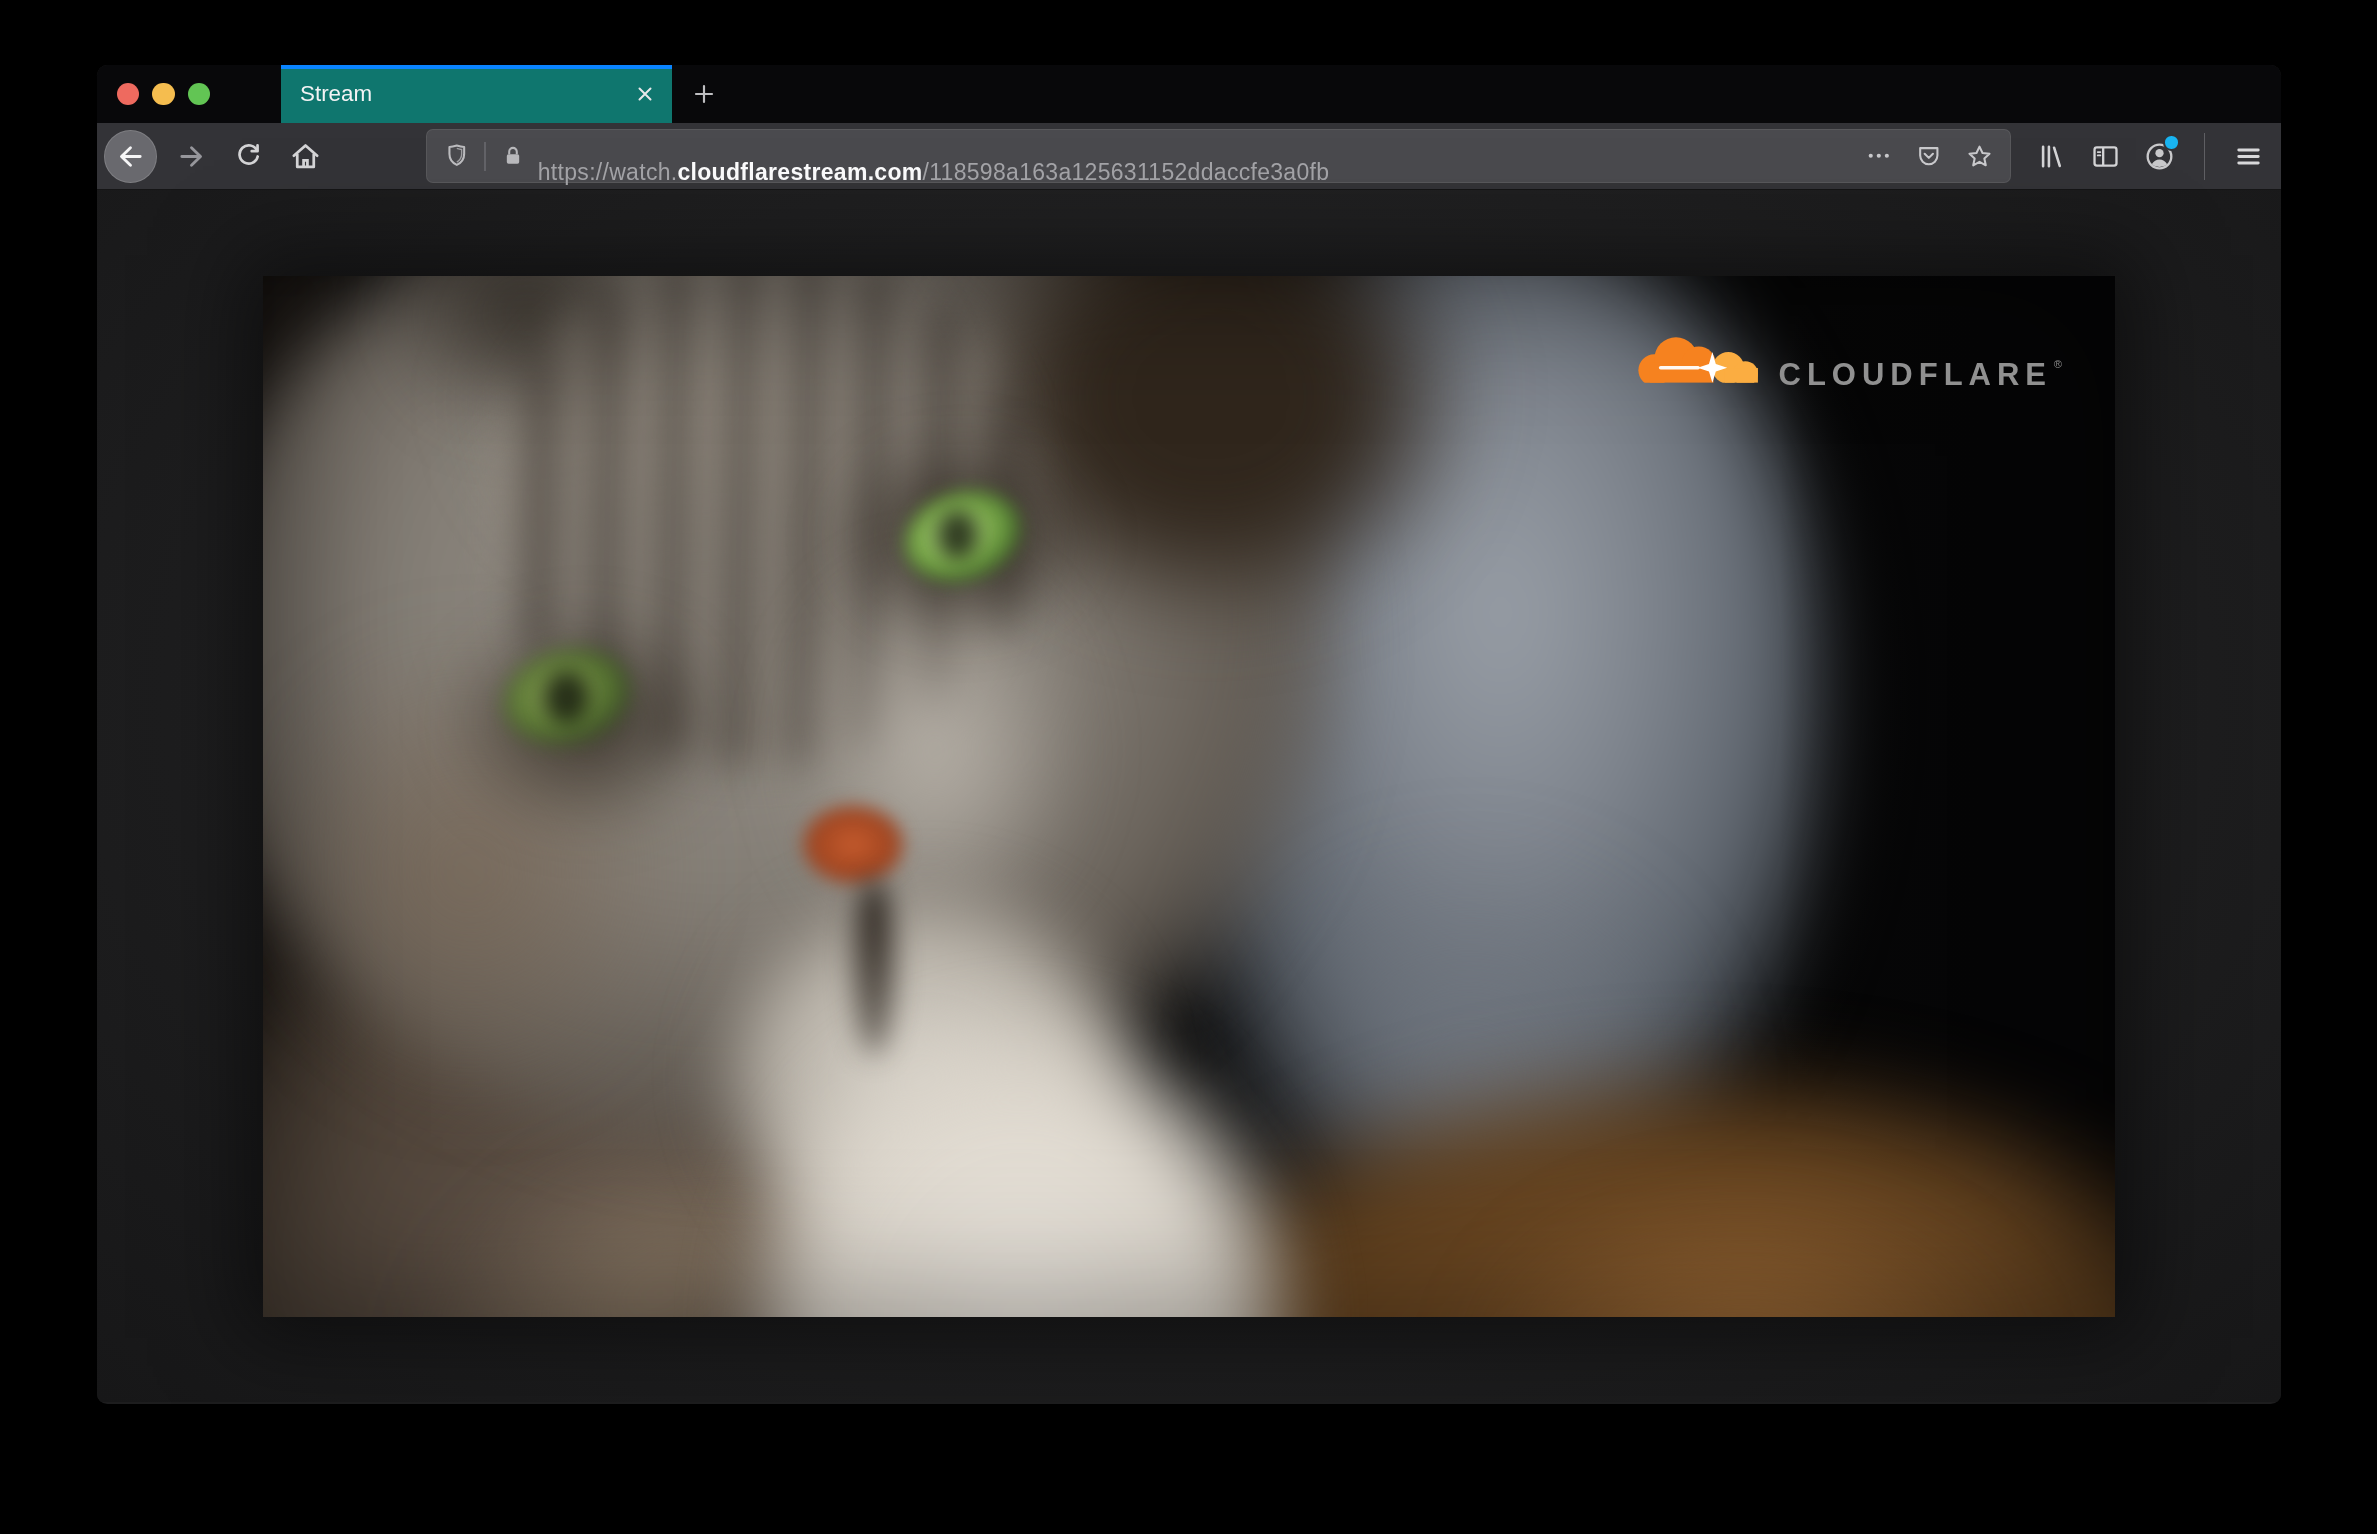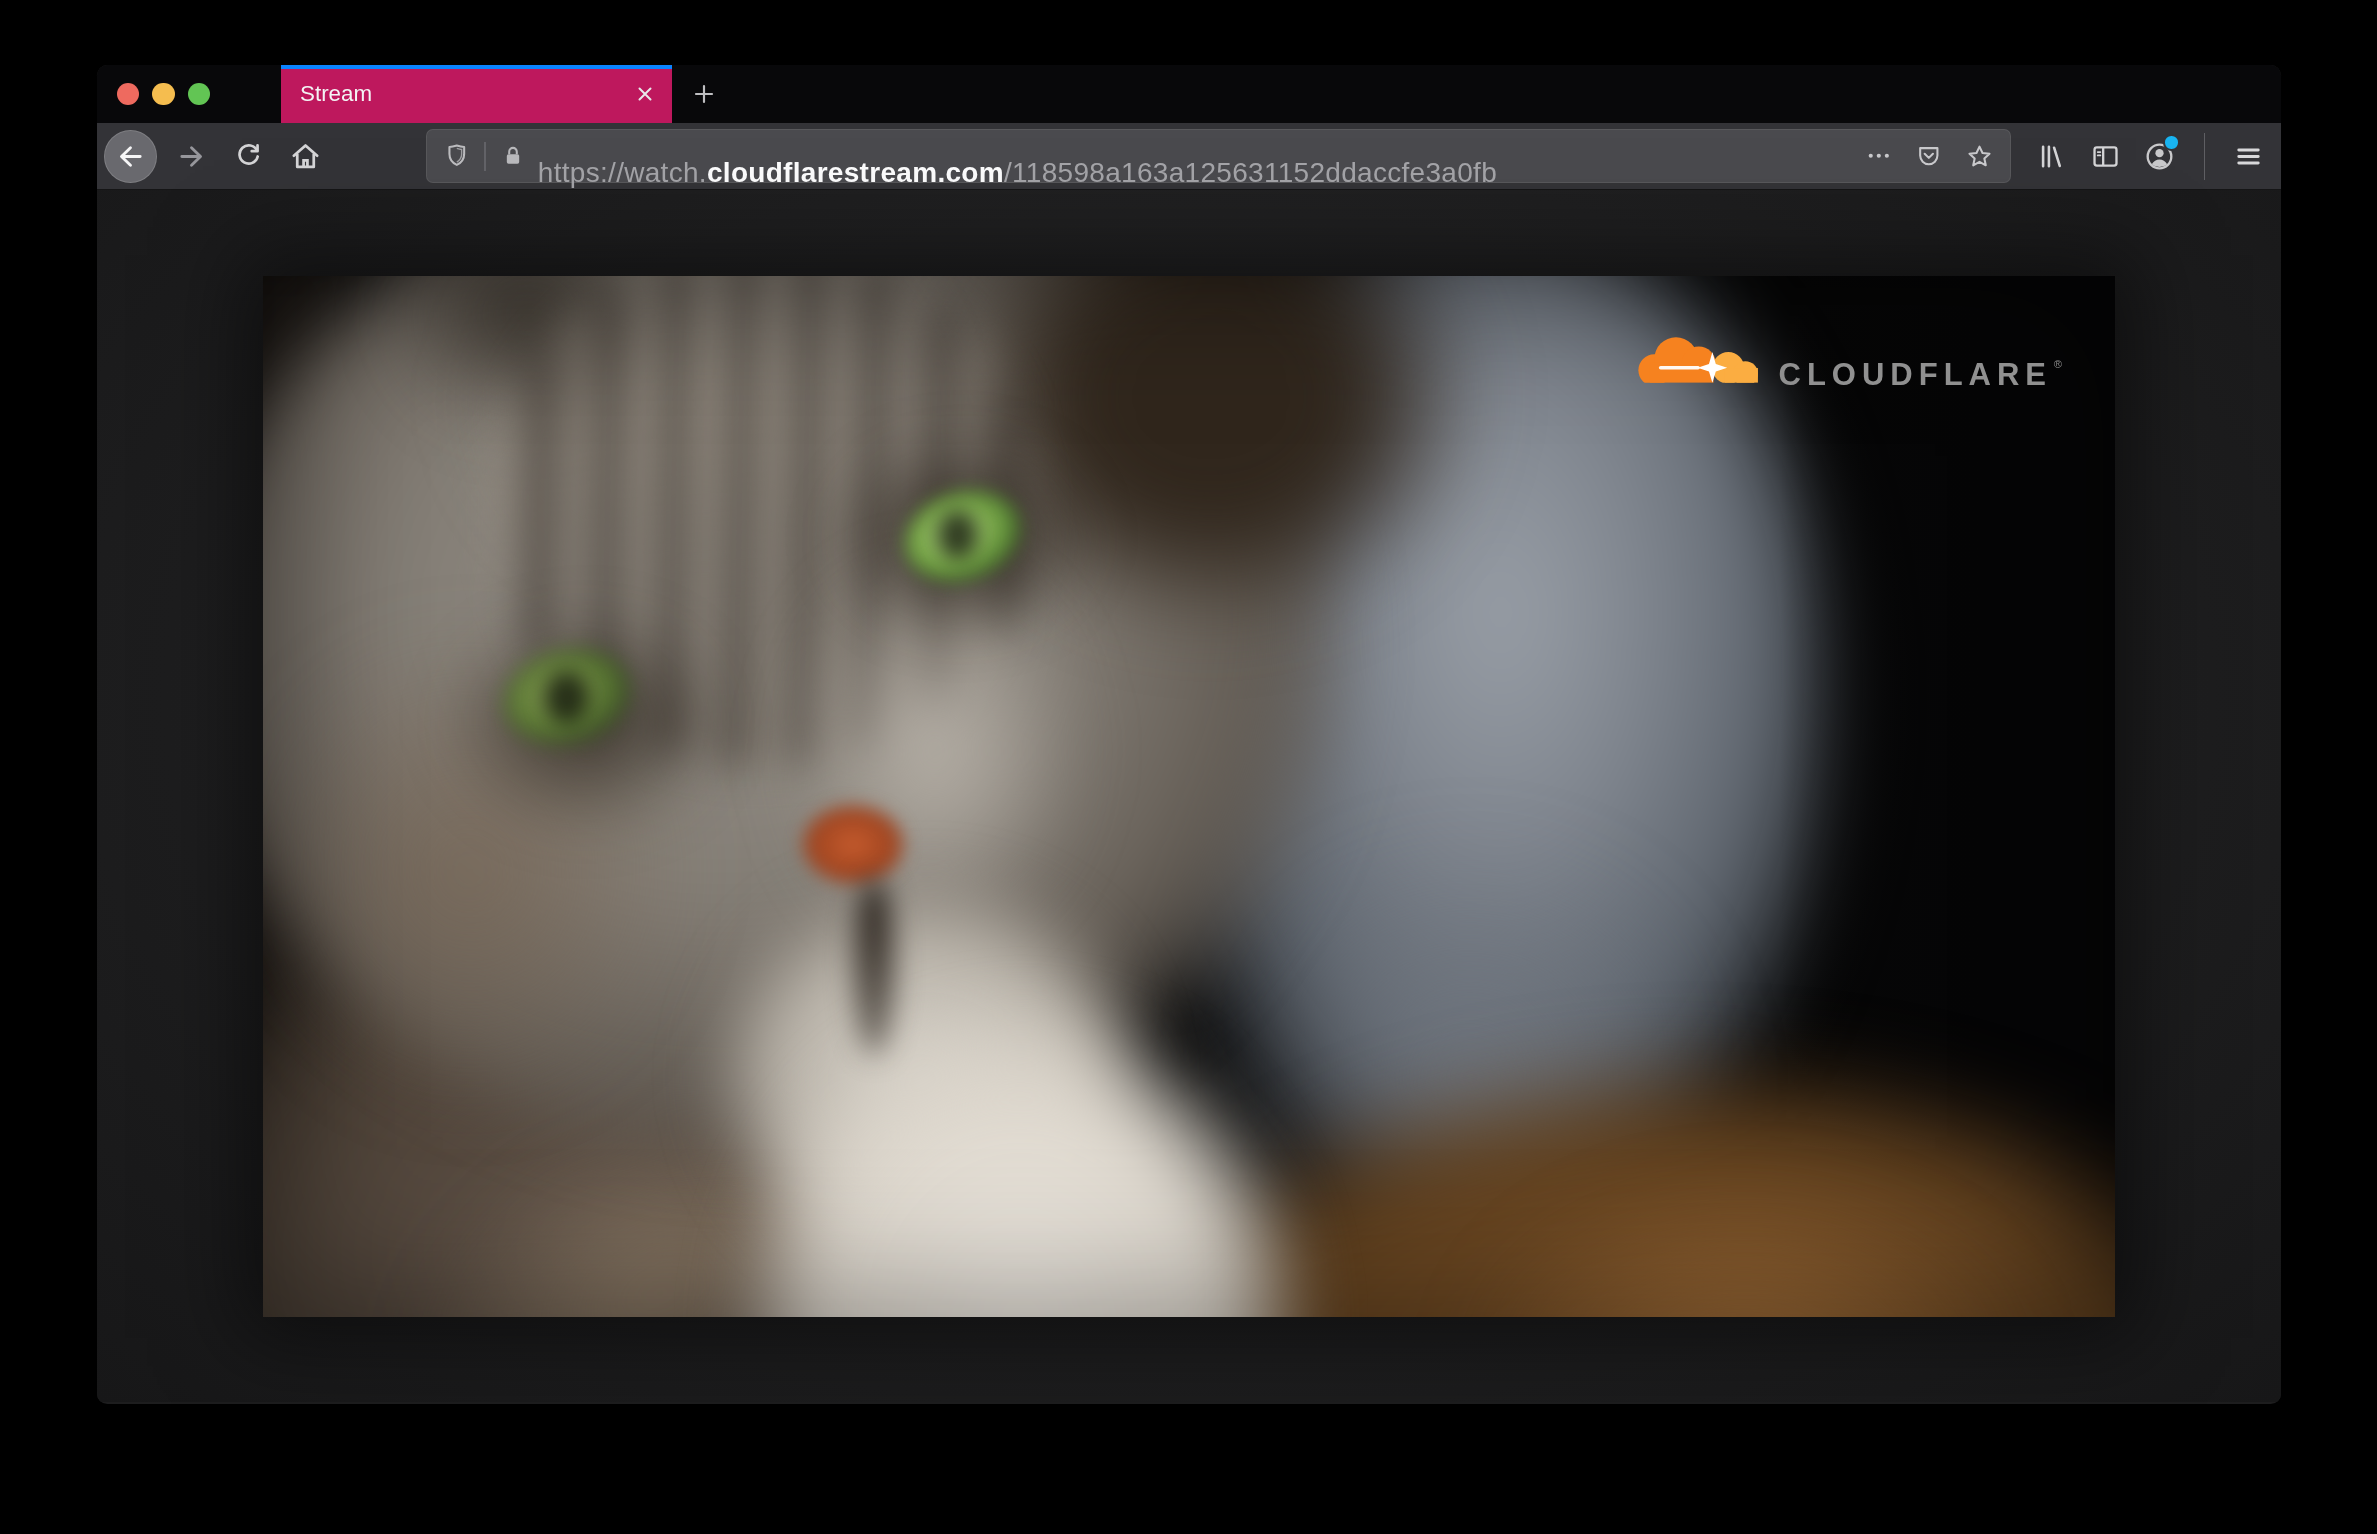--- a/index.html
+++ b/index.html
@@ -9,34 +9,34 @@
   
   .window{position:absolute;left:97px;top:65px;width:2184px;height:1339px;border-radius:10.3px;overflow:hidden;background:#1d1d1e;box-shadow:0 21.6px 69px rgba(0,0,0,.75);}
 
   
   .tabbar{position:relative;width:100%;height:58px;background:#08080a;}
   .traffic{position:absolute;left:20px;top:0;height:58px;display:flex;align-items:center;gap:13px;}
   .traffic .light{width:22.4px;height:22.4px;border-radius:50%;}
   .light.red{background:#ee6a5f;}
   .light.yellow{background:#f5bd4f;}
   .light.green{background:#62c554;}
-  .tab{position:absolute;left:184px;top:0;width:391px;height:58px;background:#be185d;display:flex;align-items:center;padding:0 15.5px 0 19px;}
+  .tab{position:absolute;left:184px;top:0;width:391px;height:58px;background:#0f766e;display:flex;align-items:center;padding:0 15.5px 0 19px;}
   .tab::before{content:"";position:absolute;left:0;top:0;width:100%;height:4.3px;background:#0a84ff;}
   .tab-title{color:#f3f3f4;font-size:22.4px;font-weight:500;flex:1;white-space:nowrap;overflow:hidden;}
   .icon-btn{display:flex;align-items:center;justify-content:center;background:none;border:none;padding:0;cursor:default;}
   .newtab{position:absolute;left:583px;top:0;width:48px;height:58px;display:flex;align-items:center;justify-content:center;}
 
   
   .toolbar{position:relative;width:100%;height:67px;background:#333337;display:flex;align-items:center;padding:0 17px 0 6.9px;border-bottom:1.7px solid #151516;}
   .nav-group{display:flex;align-items:center;gap:12px;margin-right:15.5px;}
   .back-circle{width:53px;height:53px;border-radius:50%;background:#69696e;border:0.9px solid rgba(255,255,255,.14);display:flex;align-items:center;justify-content:center;}
   .nav-btn{width:45px;height:45px;display:flex;align-items:center;justify-content:center;border-radius:5.2px;}
   .urlbar{flex:1;height:54px;margin:0 22.4px 0 83px;background:#4a4a4e;border:0.9px solid rgba(255,255,255,.08);border-radius:6.9px;display:flex;align-items:center;padding:0 15.5px;min-width:0;}
   .urlbar .vsep{width:1.7px;height:29px;background:#636368;margin:0 13.8px;}
-  .url-text{flex:1;font-size:28px;letter-spacing:0.3px;white-space:nowrap;overflow:hidden;margin-left:12px;margin-top:33px;}
+  .url-text{flex:1;font-size:23px;letter-spacing:0.3px;white-space:nowrap;overflow:hidden;margin-left:12px;margin-top:33px;}
   .url-prefix,.url-path{color:#a4a4a8;}
   .url-domain{color:#fcfcfd;font-weight:600;}
   .urlbar-right{display:flex;align-items:center;gap:22.4px;margin-left:10.3px;}
   .tools-right{display:flex;align-items:center;gap:22.4px;margin-left:3.4px;}
   .toolbar .tsep{width:1.7px;height:47px;background:#5f5f63;margin:0 5.2px;}
   .account-wrap{position:relative;display:flex;}
   .badge-dot{position:absolute;right:-3.4px;top:-5.2px;width:16.4px;height:16.4px;border-radius:50%;background:#18b4f1;border:2.6px solid #333337;}
 
   
   .content{position:relative;width:100%;height:1212px;background:radial-gradient(ellipse at 50% 42%, #28282a 0%, #1f1f20 55%, #171718 100%);display:flex;align-items:center;justify-content:center;}

